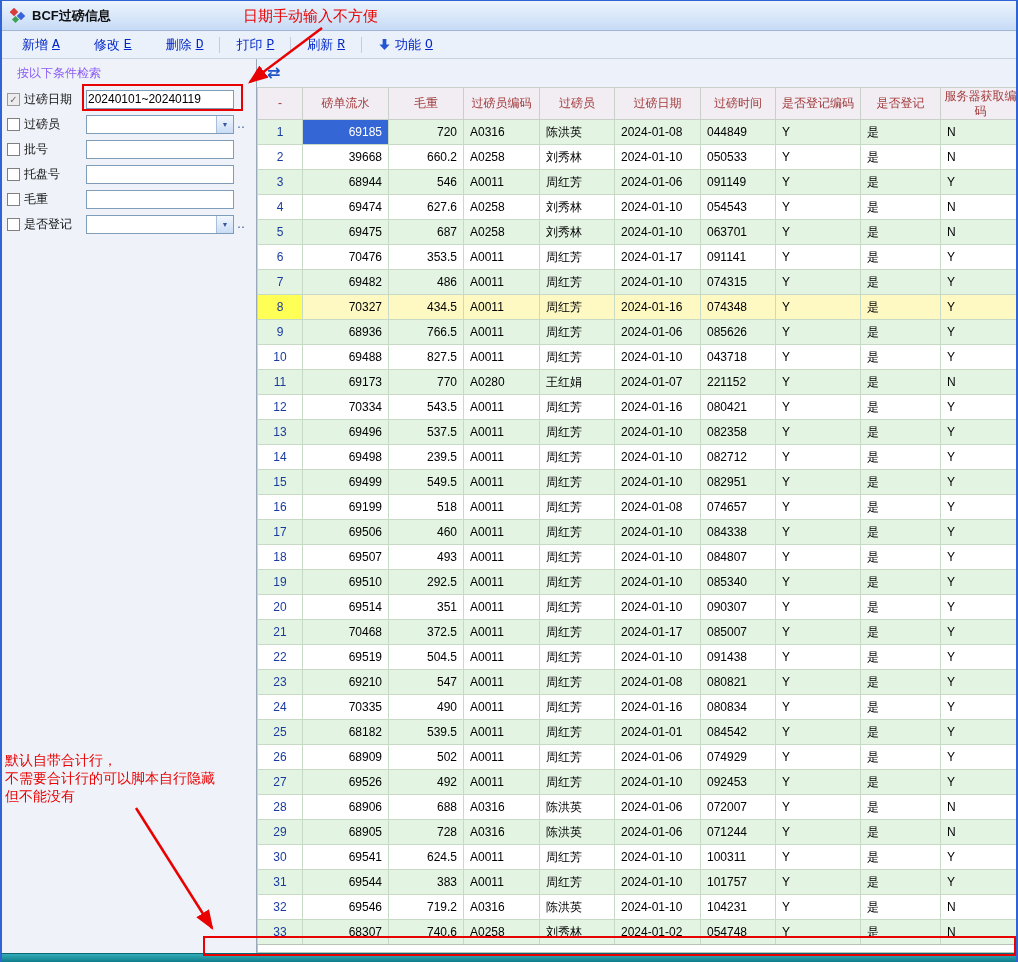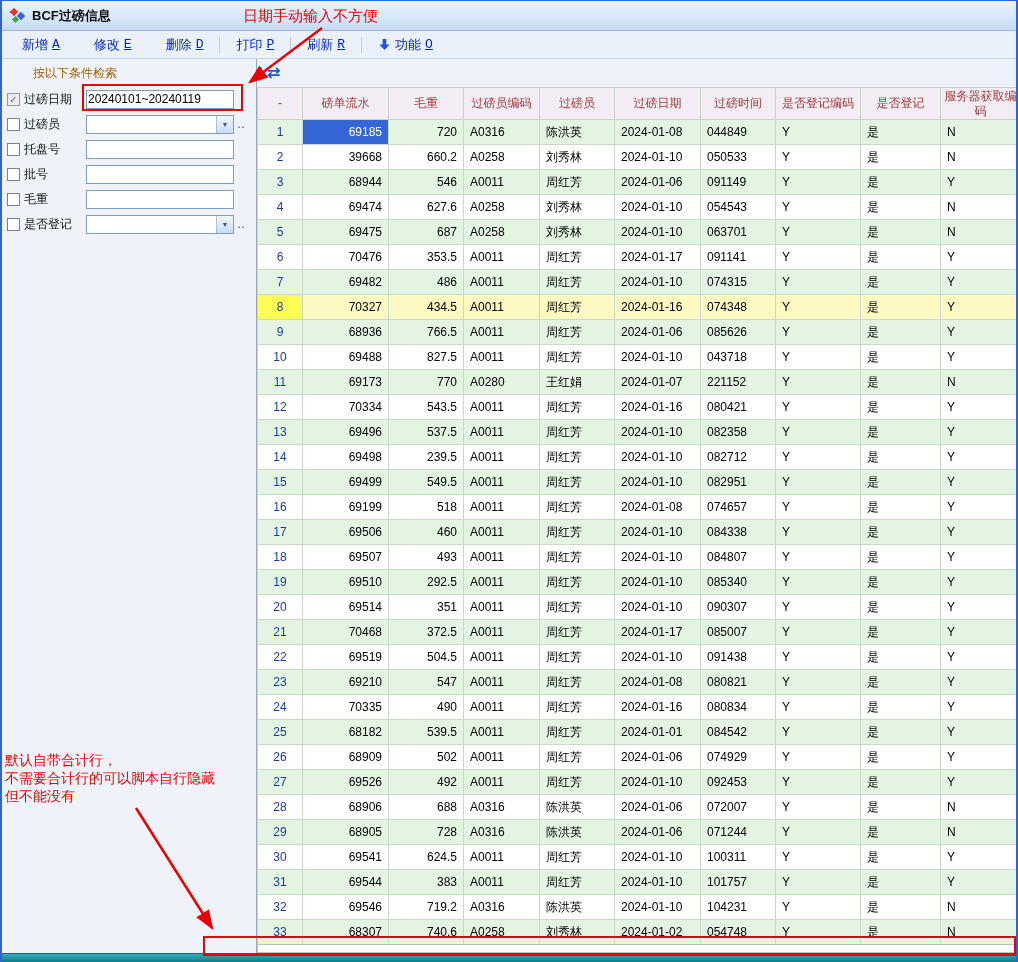--- a/index.html
+++ b/index.html
@@ -22,21 +22,21 @@
   .tb-btn { background:none; border:none; color:#0026C8; font-size:13px; cursor:pointer;
     font-family:Liberation Mono, monospace; display:flex; align-items:center; gap:4px; padding:2px 6px; }
   .tb-btn .key { text-decoration:underline; }
   .tb-sep { width:1px; height:16px; background:#C2CEDF; margin:0 10px; }
   .tb-gap { width:22px; }
   .func-arrow { display:inline-flex; }
 
   
   .main { flex:1; display:flex; overflow:hidden; background:#fff; position:relative; }
   .left-panel { width:255px; flex:none; background:#EFF3F9; border-right:1px solid #9AA8BC; padding-top:6px; }
-  .panel-title { font-size:12px; color:#a16207; margin:0 0 6px 31px; height:16px; line-height:16px; }
+  .panel-title { font-size:12px; color:#8b5cf6; margin:0 0 6px 15px; height:16px; line-height:16px; }
   .filter-row { display:flex; align-items:center; height:24px; margin-bottom:1px; padding-left:5px; }
   .checkbox { width:13px; height:13px; border:1px solid #808080; background:#fff; flex:none;
     display:inline-flex; align-items:center; justify-content:center; font-size:10px; color:#6E6E6E;
     margin-right:4px; cursor:pointer; }
   .checkbox.checked { background:#ECECEC; border-color:#9A9A9A; }
   .filter-label { font-size:12px; color:#111; width:62px; flex:none; }
   .filter-input { width:148px; height:19px; border:1px solid #7F9DB9; background:#fff;
     font-size:12px; padding:0 1px; font-family:inherit; }
   .dropdown { width:148px; height:19px; border:1px solid #7F9DB9; background:#fff;
     position:relative; cursor:pointer; }
@@ -148,27 +148,27 @@
         <span class="checkbox"></span>
         <span class="filter-label">过磅员</span>
         <span class="dropdown">
             <span class="dd-btn">▼</span>
           </span>
         <span class="ellipsis-btn">‥</span>
       </div>
 
       <div class="filter-row">
         <span class="checkbox"></span>
-        <span class="filter-label">托盘号</span>
+        <span class="filter-label">批号</span>
         <input class="filter-input" value="" style="">
       </div>
 
       <div class="filter-row">
         <span class="checkbox"></span>
-        <span class="filter-label">批号</span>
+        <span class="filter-label">托盘号</span>
         <input class="filter-input" value="" style="">
       </div>
 
       <div class="filter-row">
         <span class="checkbox"></span>
         <span class="filter-label">毛重</span>
         <input class="filter-input" value="" style="">
       </div>
 
       <div class="filter-row">

